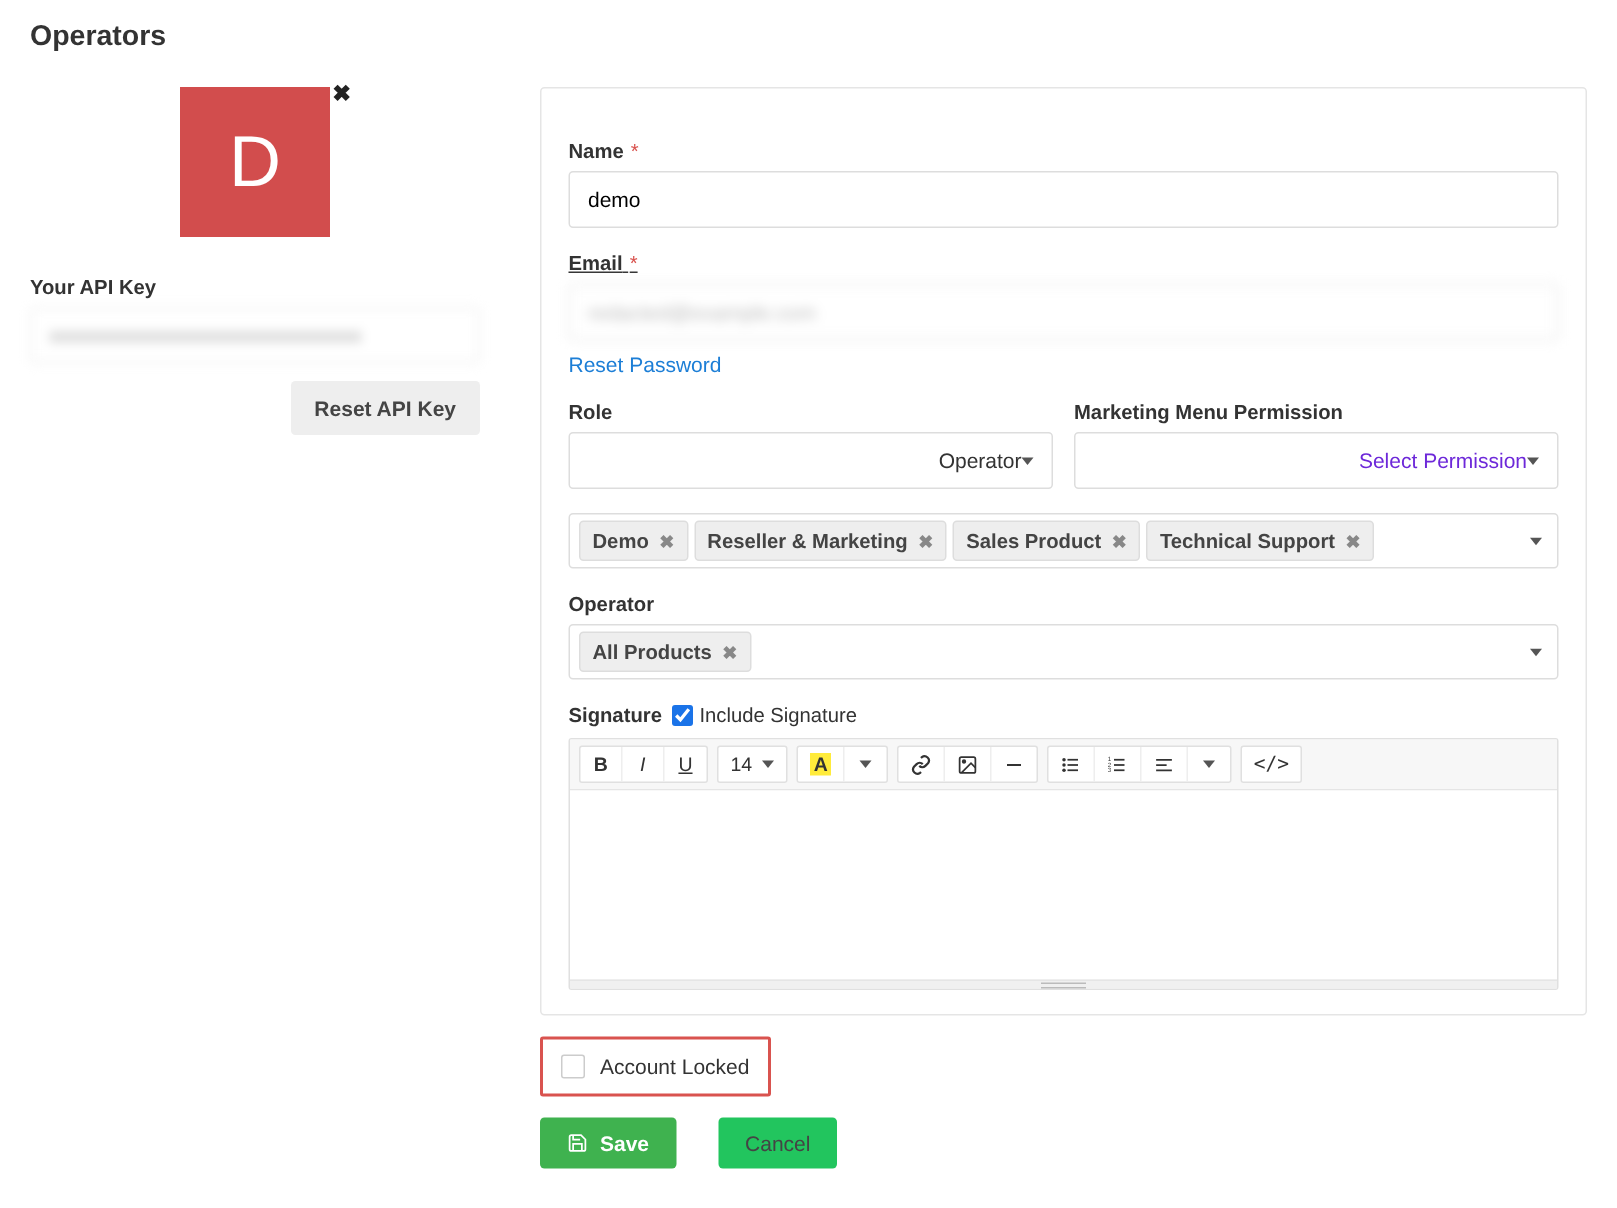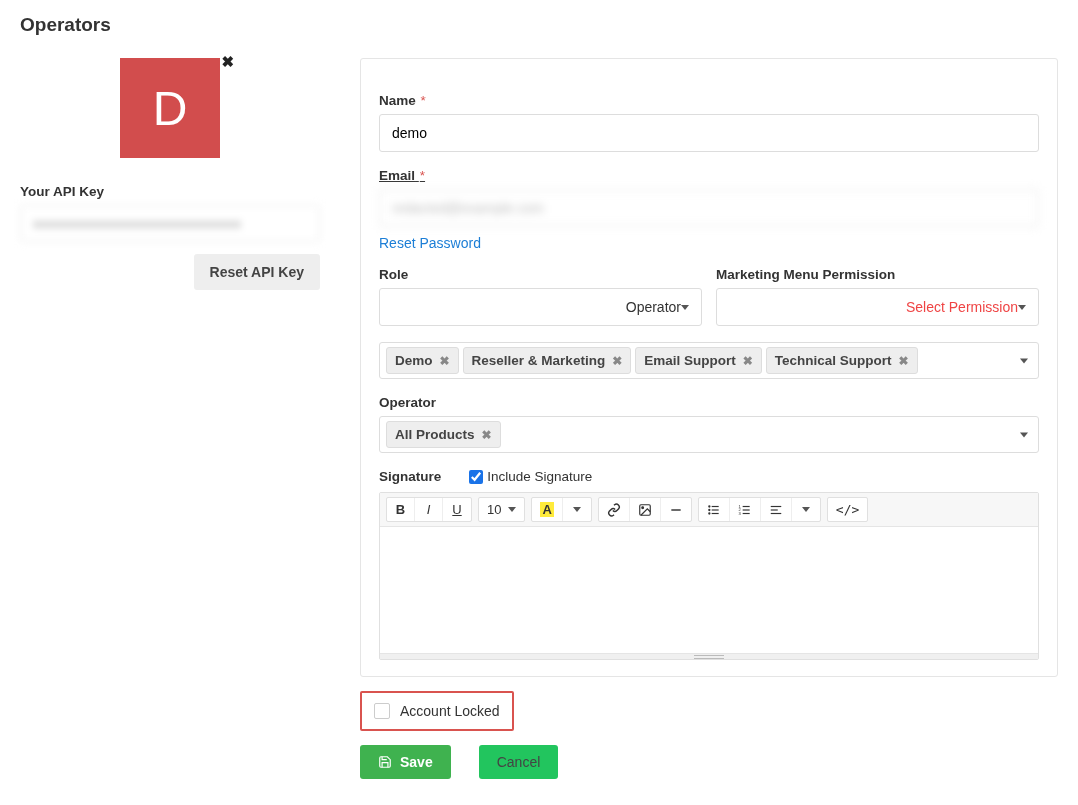--- a/index.html
+++ b/index.html
@@ -18,27 +18,27 @@
 .panel { border: 1px solid #e5e5e5; border-radius: 3px; padding: 34px 18px 16px 18px; }
 .form-group { margin-bottom: 16px; }
 .req { color: #d9534f; font-weight: 400; margin-left: 1px; }
 .txt-input { width: 100%; border: 1px solid #ddd; border-radius: 3px; padding: 10px 12px; font-size: 14px; }
 .txt-input.blurred { filter: blur(4px); color: #bbb; }
 .link-row { margin-bottom: 16px; }
 .link-row a { color: #1c7ed6; text-decoration: none; font-size: 14px; }
 .two-col { display: flex; gap: 14px; }
 .two-col > div { flex: 1; }
 .select-box { width: 100%; border: 1px solid #ddd; border-radius: 3px; padding: 10px 12px; font-size: 14px; display: flex; justify-content: flex-end; align-items: center; cursor: pointer; }
-.select-box .placeholder { color: #ef4444; }
+.select-box .placeholder { color: #6d28d9; }
 .caret { width: 0; height: 0; border-left: 4px solid transparent; border-right: 4px solid transparent; border-top: 5px solid #555; }
 .tag-box { border: 1px solid #ddd; border-radius: 3px; padding: 4px 6px; display: flex; flex-wrap: wrap; align-items: center; gap: 4px; position: relative; }
 .tag { background: #eee; border: 1px solid #ddd; border-radius: 3px; padding: 5px 8px; font-size: 13.5px; display: inline-flex; align-items: center; gap: 7px; font-weight:600; color:#444; }
 .tag .x { color: #888; cursor: pointer; font-size: 12px; }
 .tag-box .caret-abs { position: absolute; right: 10px; top: 50%; transform: translateY(-50%); }
-.sig-row { display: flex; align-items: center; gap: 28px; margin-bottom:0px;}
+.sig-row { display: flex; align-items: center; gap: 7px; margin-bottom:0px;}
 .sig-row .cb { width: 14px; height: 14px; accent-color: #1a73e8; }
 .editor { border: 1px solid #e0e0e0; border-radius: 2px; margin-top: 8px; }
 .toolbar { background: #f7f7f7; border-bottom: 1px solid #e5e5e5; padding: 4px 6px; display: flex; gap: 6px; flex-wrap: wrap; }
 .tb-group { display: flex; background: #fff; border: 1px solid #e0e0e0; border-radius: 2px; }
 .tb-btn { padding: 4px 8px; min-width: 28px; text-align: center; font-size: 13px; cursor: pointer; border-right: 1px solid #eee; display:flex; align-items:center; justify-content:center; gap:3px;}
 .tb-btn:last-child { border-right: none; }
 .editor-body { min-height: 126px; background: #fff; }
 .editor-resize { height: 6px; background: #f0f0f0; border-top: 1px solid #e5e5e5; cursor: ns-resize; display:flex; align-items:center; justify-content:center;}
 .editor-resize::before { content:""; width:30px; height:2px; border-top:1px solid #bbb; border-bottom:1px solid #bbb; }
 .locked-box { border: 2px solid #d9534f; border-radius: 2px; padding: 10px 12px; display: inline-flex; align-items: center; gap: 10px; margin: 14px 0; }
@@ -106,21 +106,21 @@
         <div class="tag-box">
           <span class="tag">
               <span>Demo</span>
               <span class="x">✖</span>
             </span>
           <span class="tag">
               <span>Reseller &amp; Marketing</span>
               <span class="x">✖</span>
             </span>
           <span class="tag">
-              <span>Email Support</span>
+              <span>Sales Product</span>
               <span class="x">✖</span>
             </span>
           <span class="tag">
               <span>Technical Support</span>
               <span class="x">✖</span>
             </span>
           <span class="caret caret-abs"></span>
         </div>
       </div>
 
@@ -151,21 +151,21 @@
               </span>
             <span class="tb-btn">
                 <i>I</i>
               </span>
             <span class="tb-btn">
                 <u>U</u>
               </span>
           </div>
           <div class="tb-group">
             <span class="tb-btn">
-                <span>10</span> 
+                <span>14</span> 
                 <span class="caret" style="margin-left:4px"></span>
               </span>
           </div>
           <div class="tb-group">
             <span class="tb-btn">
                 <span class="hl">A</span>
               </span>
             <span class="tb-btn">
                 <span class="caret"></span>
               </span>

